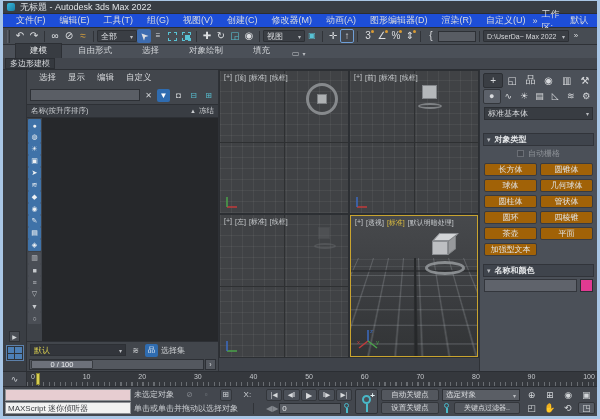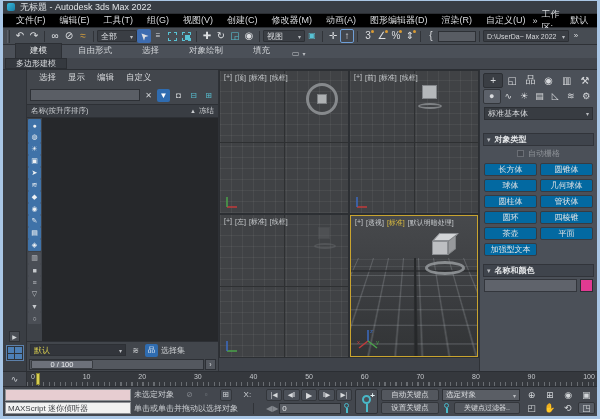--- a/index.html
+++ b/index.html
@@ -10,21 +10,21 @@
 .sep{width:1px;height:11px;background:#303338;margin:0 3px;flex:none;}
 .dd::after{content:"▾";font-size:6px;color:#b9bcc0;margin-left:auto;padding-left:3px;}
 .roll::before{content:"▾";font-size:7px;color:#b9bcc0;margin-right:4px;}
 
 
 .titlebar{height:13px;background:#383d44;display:flex;align-items:center;padding:0 4px;flex:none;border-bottom:1px solid #2b2e33;}
 .appicon{width:8px;height:8px;border-radius:2px;background:linear-gradient(135deg,#35b6d9,#1b7fa8);margin-right:5px;flex:none;}
 .titletext{font-size:9px;color:#dfe2e5;white-space:nowrap;}
 
 
-.menubar{height:14px;background:#000000;display:flex;align-items:center;padding:0 6px;flex:none;font-size:9px;color:#d9dbde;border-bottom:1px solid #2b2e33;}
+.menubar{height:14px;background:#1d4ed8;display:flex;align-items:center;padding:0 6px;flex:none;font-size:9px;color:#d9dbde;border-bottom:1px solid #2b2e33;}
 .menubar .mi{padding:0 7px;white-space:nowrap;}
 .wsarea{margin-left:auto;display:flex;align-items:center;gap:4px;}
 .ws-dd{display:flex;align-items:center;width:84px;color:#d9dbde;}
 
 
 .toolbar{height:17px;background:#474c53;display:flex;align-items:center;padding:0 3px;flex:none;border-bottom:1px solid #2e3136;overflow:hidden;}
 .grip{width:3px;height:13px;border-left:1px solid #5c6068;border-right:1px solid #32363b;margin:0 3px 0 1px;flex:none;}
 .ib{width:14px;height:14px;display:inline-flex;align-items:center;justify-content:center;color:#dcdee1;font-size:10px;flex:none;line-height:1;}
 .ib.sm{font-size:8px;}
 .ib.sel{background:#3d6cb0;border-radius:2px;}
@@ -36,21 +36,21 @@
 .dashbox.fill{position:relative;}
 .dashbox.fill::after{content:"";position:absolute;right:0;bottom:0;width:5px;height:5px;background:#58c2d4;}
 .namedset-fld{width:38px;height:11px;background:#585c63;border:1px solid #2d3035;flex:none;}
 
 
 .ribbontabs{height:13px;background:#4b5058;display:flex;align-items:flex-end;padding:0 4px;gap:2px;flex:none;font-size:8.5px;color:#ced1d5;}
 .rtab{padding:1px 14px;white-space:nowrap;}
 .rtab.active{background:#383c42;border:1px solid #2c2f34;border-bottom:none;color:#e4e6e8;margin-left:8px;}
 .rmore{margin-left:6px;font-size:8px;color:#c3c6ca;}
 .ribbonstrip{height:12px;background:#42464d;border-bottom:1px solid #2b2e33;display:flex;align-items:center;padding:0 2px;flex:none;}
-.rpanel{font-size:8px;color:#d4d6d9;background:#35393f;border:1px solid #2b2e33;padding:0 10px;height:11px;display:flex;align-items:center;}
+.rpanel{font-size:8px;color:#d4d6d9;background:#35393f;border:1px solid #2b2e33;padding:0 4px;height:11px;display:flex;align-items:center;}
 
 
 .main{flex:1;display:flex;min-height:0;}
 .layoutstrip{width:24px;background:#3a3e44;border-right:1px solid #2e3136;display:flex;flex-direction:column;justify-content:flex-end;align-items:center;padding-bottom:10px;gap:3px;flex:none;}
 .flyout{width:11px;height:11px;background:#4a4e55;border:1px solid #2d3035;color:#cfd2d5;font-size:6px;display:flex;align-items:center;justify-content:center;}
 .layoutgrid{width:18px;height:16px;background:#2f3338;border:1px solid #5d81ab;display:grid;grid-template-columns:1fr 1fr;grid-template-rows:1fr 1fr;gap:1px;padding:1px;}
 .layoutgrid span{background:#4d7fb5;}
 
 
 .explorer{width:192px;display:flex;flex-direction:column;background:#42464c;border-right:1px solid #2e3136;flex:none;}
@@ -116,21 +116,21 @@
 .cp-tabs{display:flex;height:16px;align-items:center;flex:none;}
 .cp-tab{flex:1;height:15px;display:flex;align-items:center;justify-content:center;color:#d8dadd;font-size:10px;}
 .cp-tab.active{background:#3a3e44;border:1px solid #2c2f34;border-radius:2px;}
 .cp-tabs2 .cp-tab{font-size:9px;}
 .cp-tab.oncat{background:#5c616a;border:1px solid #33363b;border-radius:2px;}
 .cp-dd{height:13px;margin:3px 1px;background:#383c42;border:1px solid #2c2f34;display:flex;align-items:center;font-size:8px;color:#d7d9dc;padding:0 3px;flex:none;}
 .rollhdr{height:13px;background:#3f444c;border:1px solid #31343a;display:flex;align-items:center;font-size:8px;font-weight:bold;color:#e4e6e8;padding:0 3px;margin-top:10px;flex:none;}
 .autogrid{height:15px;display:flex;align-items:center;justify-content:center;gap:4px;color:#8d9197;font-size:8px;flex:none;}
 .agbox{width:7px;height:7px;border:1px solid #6a6e75;background:#44484f;}
 .objgrid{display:grid;grid-template-columns:1fr 1fr;gap:3px 3px;padding:2px 1px;flex:none;}
-.objbtn{height:13px;background:#0369a1;border:1px solid #383b41;border-radius:2px;color:#e0e2e4;font-size:8px;display:flex;align-items:center;justify-content:center;white-space:nowrap;overflow:hidden;}
+.objbtn{height:13px;background:#a16207;border:1px solid #383b41;border-radius:2px;color:#e0e2e4;font-size:8px;display:flex;align-items:center;justify-content:center;white-space:nowrap;overflow:hidden;}
 .namerow{height:17px;display:flex;align-items:center;gap:3px;padding:2px 1px;flex:none;}
 .namefld{flex:1;height:13px;background:#5f636b;border:1px solid #33363c;min-width:0;}
 .swatch{width:13px;height:13px;border:1px solid #2c2f34;flex:none;}
 
 
 .trackbar{height:15px;background:#3a3d42;border-top:1px solid #2b2e33;display:flex;align-items:stretch;flex:none;}
 .tb-left{width:24px;display:flex;align-items:center;justify-content:center;color:#c6c9cd;font-size:9px;background:#43474e;border-right:1px solid #2d3035;flex:none;}
 .ruler{flex:1;position:relative;background:
  repeating-linear-gradient(90deg,rgba(200,205,210,.35) 0 1px,transparent 1px 5.5px) bottom/100% 4px no-repeat,#35383d;}
 .ruler .nums{position:absolute;top:1px;left:4px;right:2px;display:flex;justify-content:space-between;font-size:7px;color:#c3c6ca;}

